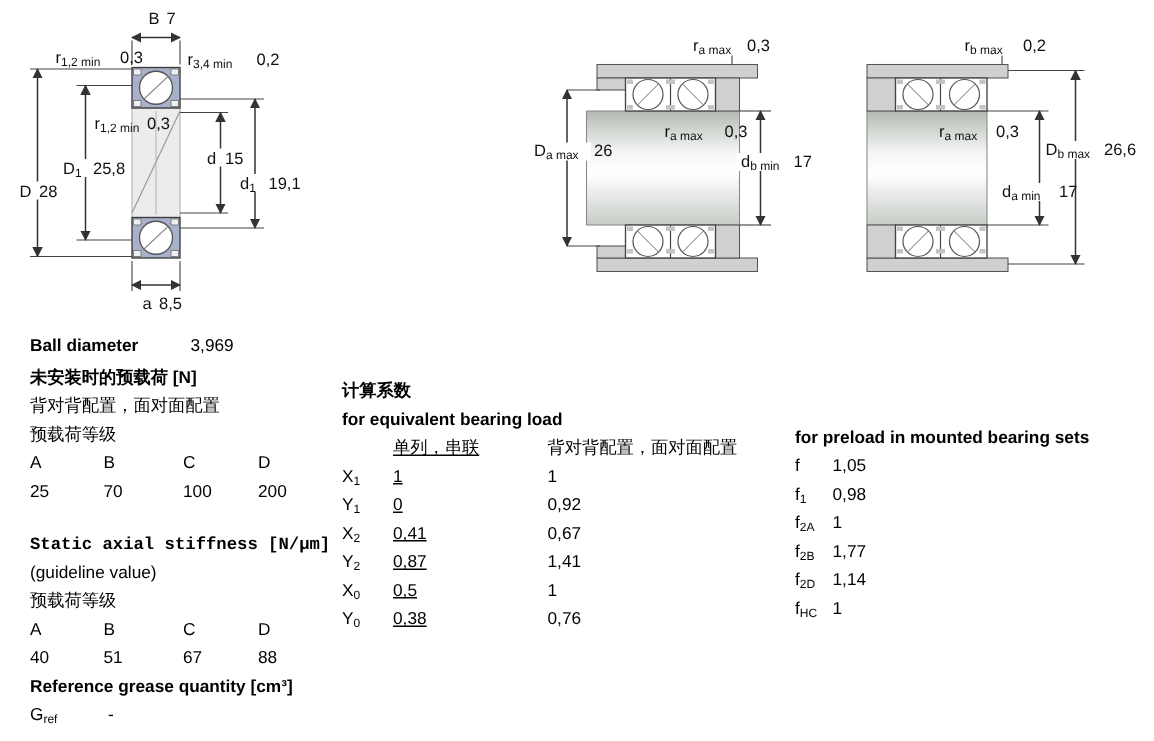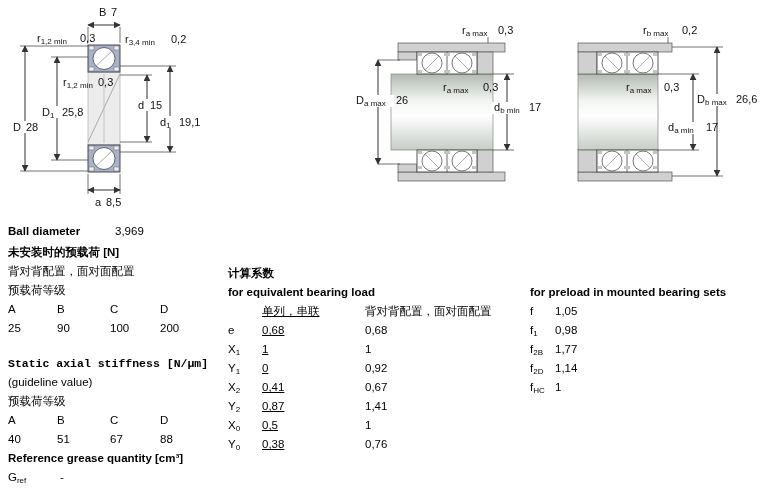--- a/index.html
+++ b/index.html
@@ -1,22 +1,22 @@
 <!DOCTYPE html>
 <html><head>
 <meta charset="utf-8">
 <style>
   html,body{margin:0;padding:0;background:#fff;}
   body{width:769px;height:494px;position:relative;overflow:hidden;
        font-family:"Liberation Sans",sans-serif;font-size:11.5px;color:#000;}
   svg text{font-family:"Liberation Sans",sans-serif;font-size:11px;fill:#111;}
   svg .ss{font-size:8px;}
   .col{position:absolute;}
-  #col-left{left:8px;top:222px;width:215px;}
-  #col-mid{left:228px;top:264px;width:300px;}
+  #col-left{left:20px;top:222px;width:215px;}
+  #col-mid{left:228px;top:252px;width:300px;}
   #col-right{left:530px;top:283px;width:230px;}
   .row{height:19px;line-height:19px;white-space:nowrap;}
   .b{font-weight:bold;}
   .mt{margin-top:2px;}
   .mt2{margin-top:16px;font-family:Liberation Mono, monospace;}
   .lbl{display:inline-block;width:107px;}
   .c1{display:inline-block;width:49px;}
   .c2{display:inline-block;width:53px;}
   .c3{display:inline-block;width:50px;}
   .c4{display:inline-block;width:50px;}
@@ -265,21 +265,21 @@
   <div class="row">
     <span class="lbl b">Ball diameter</span><span>3,969</span>
   </div>
   <div class="row b mt">未安装时的预载荷 [N]</div>
   <div class="row">背对背配置，面对面配置</div>
   <div class="row">预载荷等级</div>
   <div class="row">
     <span class="c1">A</span><span class="c2">B</span><span class="c3">C</span><span class="c4">D</span>
   </div>
   <div class="row">
-    <span class="c1">25</span><span class="c2">90</span><span class="c3">100</span><span class="c4">200</span>
+    <span class="c1">25</span><span class="c2">70</span><span class="c3">100</span><span class="c4">200</span>
   </div>
   <div class="row b mt2">Static axial stiffness [N/μm]</div>
   <div class="row">(guideline value)</div>
   <div class="row">预载荷等级</div>
   <div class="row">
     <span class="c1">A</span><span class="c2">B</span><span class="c3">C</span><span class="c4">D</span>
   </div>
   <div class="row">
     <span class="c1">40</span><span class="c2">51</span><span class="c3">67</span><span class="c4">88</span>
   </div>
@@ -289,33 +289,33 @@
   </div>
 </div>
 
 
 <div class="col" id="col-mid">
   <div class="row b">计算系数</div>
   <div class="row b">for equivalent bearing load</div>
   <div class="row">
     <span class="fl"></span><span class="fv1">单列，串联</span><span>背对背配置，面对面配置</span>
   </div>
-  <div class="row"><span class="fl"><span>e</span><span class="sub"></span></span><span class="fv1">0,68</span><span>0,68</span></div>
   <div class="row"><span class="fl"><span>X</span><span class="sub">1</span></span><span class="fv1">1</span><span>1</span></div>
   <div class="row"><span class="fl"><span>Y</span><span class="sub">1</span></span><span class="fv1">0</span><span>0,92</span></div>
   <div class="row"><span class="fl"><span>X</span><span class="sub">2</span></span><span class="fv1">0,41</span><span>0,67</span></div>
   <div class="row"><span class="fl"><span>Y</span><span class="sub">2</span></span><span class="fv1">0,87</span><span>1,41</span></div>
   <div class="row"><span class="fl"><span>X</span><span class="sub">0</span></span><span class="fv1">0,5</span><span>1</span></div>
   <div class="row"><span class="fl"><span>Y</span><span class="sub">0</span></span><span class="fv1">0,38</span><span>0,76</span></div>
 </div>
 
 
 <div class="col" id="col-right">
   <div class="row b">for preload in mounted bearing sets</div>
   <div class="row"><span class="pl"><span>f</span><span class="sub"></span></span><span>1,05</span></div>
   <div class="row"><span class="pl"><span>f</span><span class="sub">1</span></span><span>0,98</span></div>
+  <div class="row"><span class="pl"><span>f</span><span class="sub">2A</span></span><span>1</span></div>
   <div class="row"><span class="pl"><span>f</span><span class="sub">2B</span></span><span>1,77</span></div>
   <div class="row"><span class="pl"><span>f</span><span class="sub">2D</span></span><span>1,14</span></div>
   <div class="row"><span class="pl"><span>f</span><span class="sub">HC</span></span><span>1</span></div>
 </div>
 
 
 
 
 </body></html>

